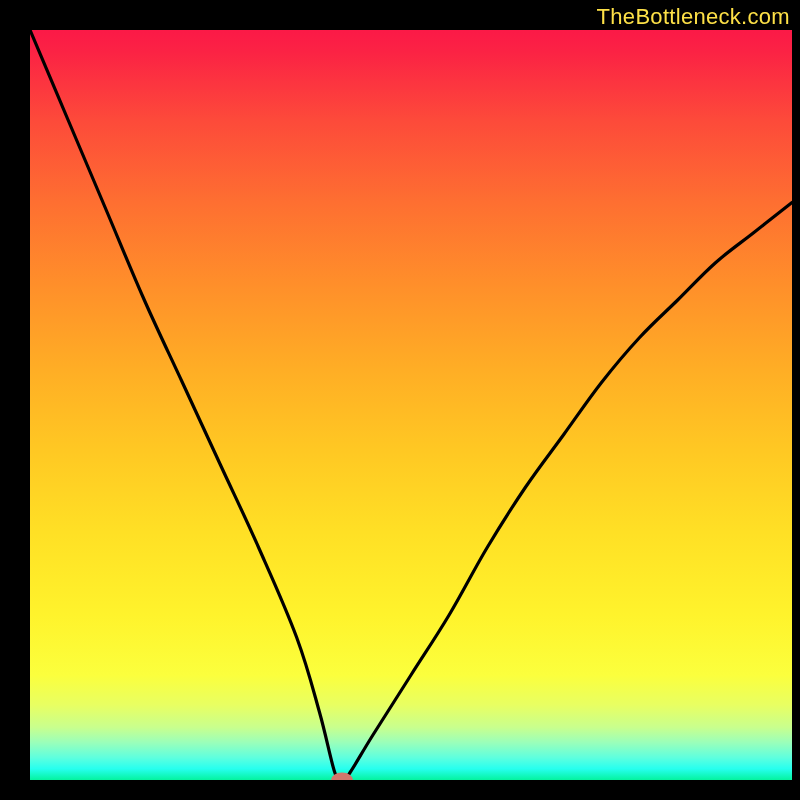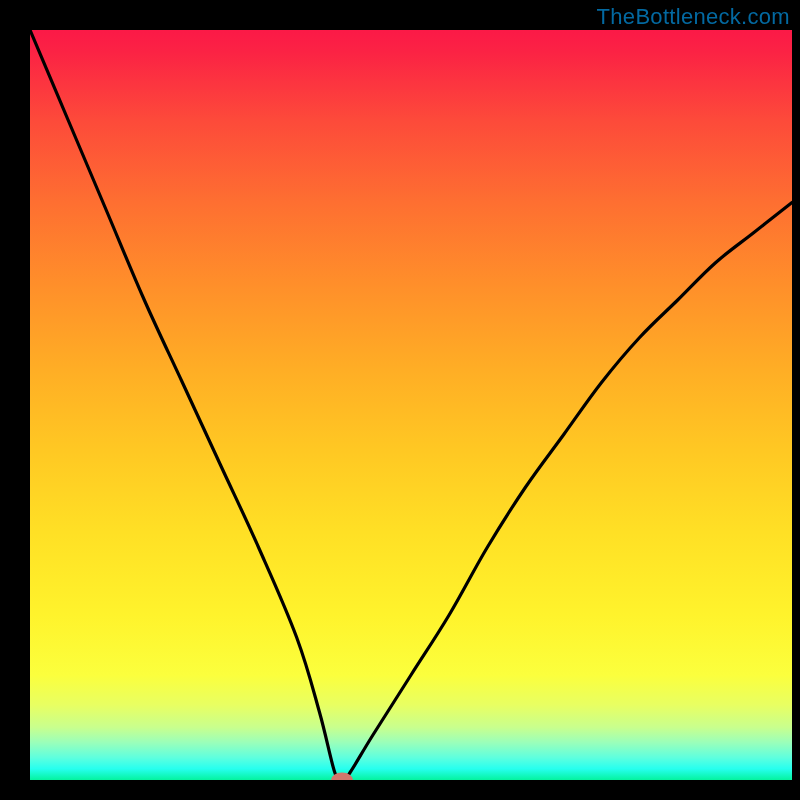--- a/index.html
+++ b/index.html
@@ -14,21 +14,21 @@
   .frame {
     position: relative;
     width: 800px;
     height: 800px;
     background: #000;
   }
   .watermark {
     position: absolute;
     top: 4px;
     right: 10px;
-    color: #0369a1;
+    color: #fde047;
     font-size: 22px;
     font-weight: 500;
     letter-spacing: 0.3px;
     z-index: 5;
   }
   .plot-area {
     position: absolute;
     left: 30px;
     top: 30px;
     width: 762px;

